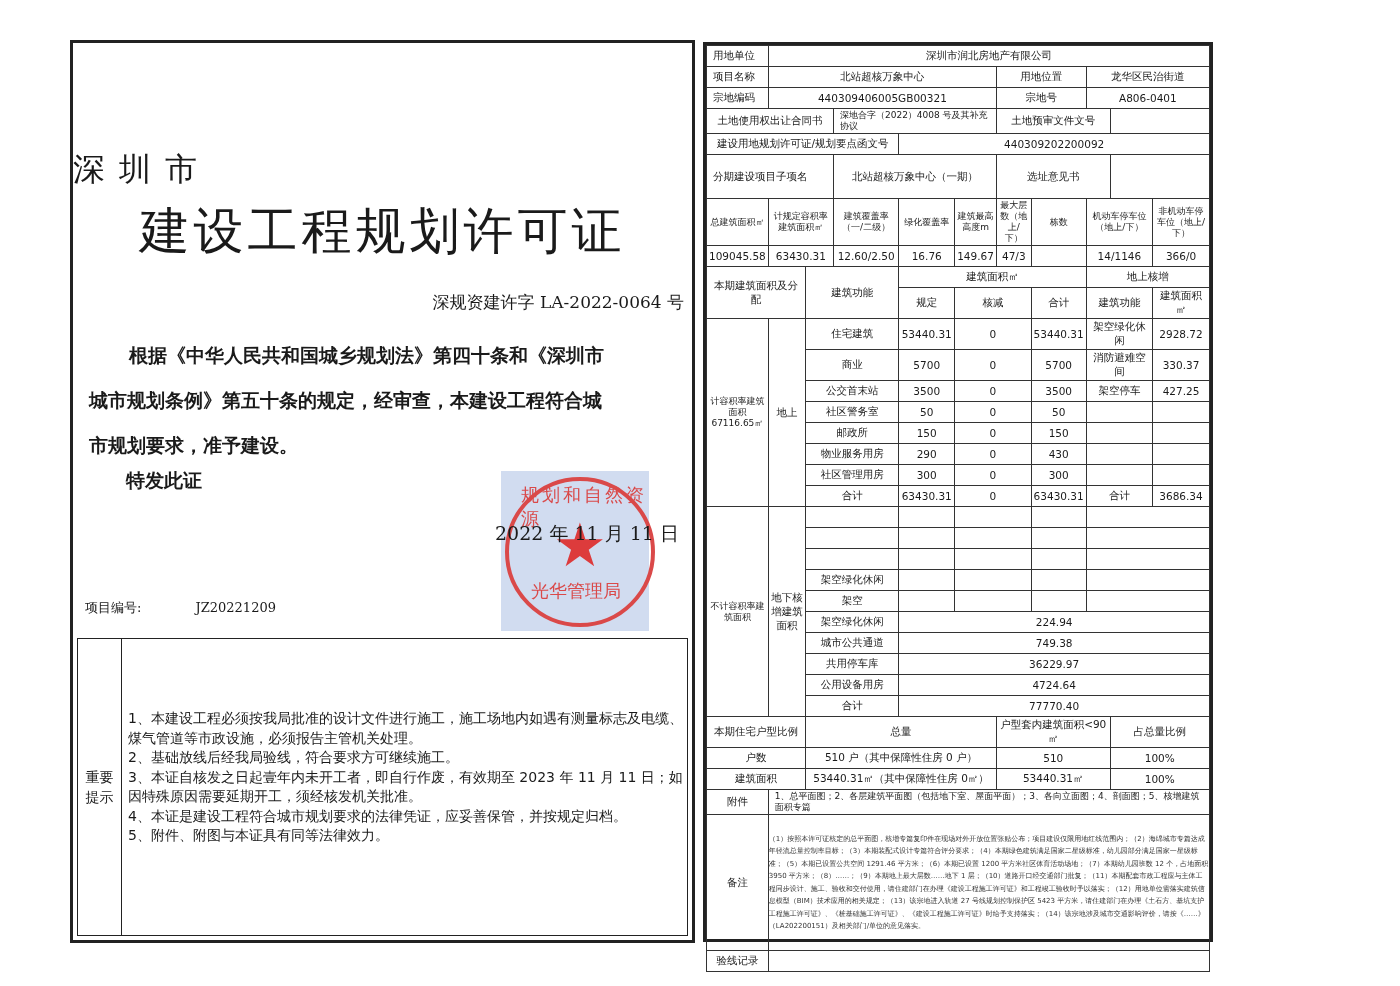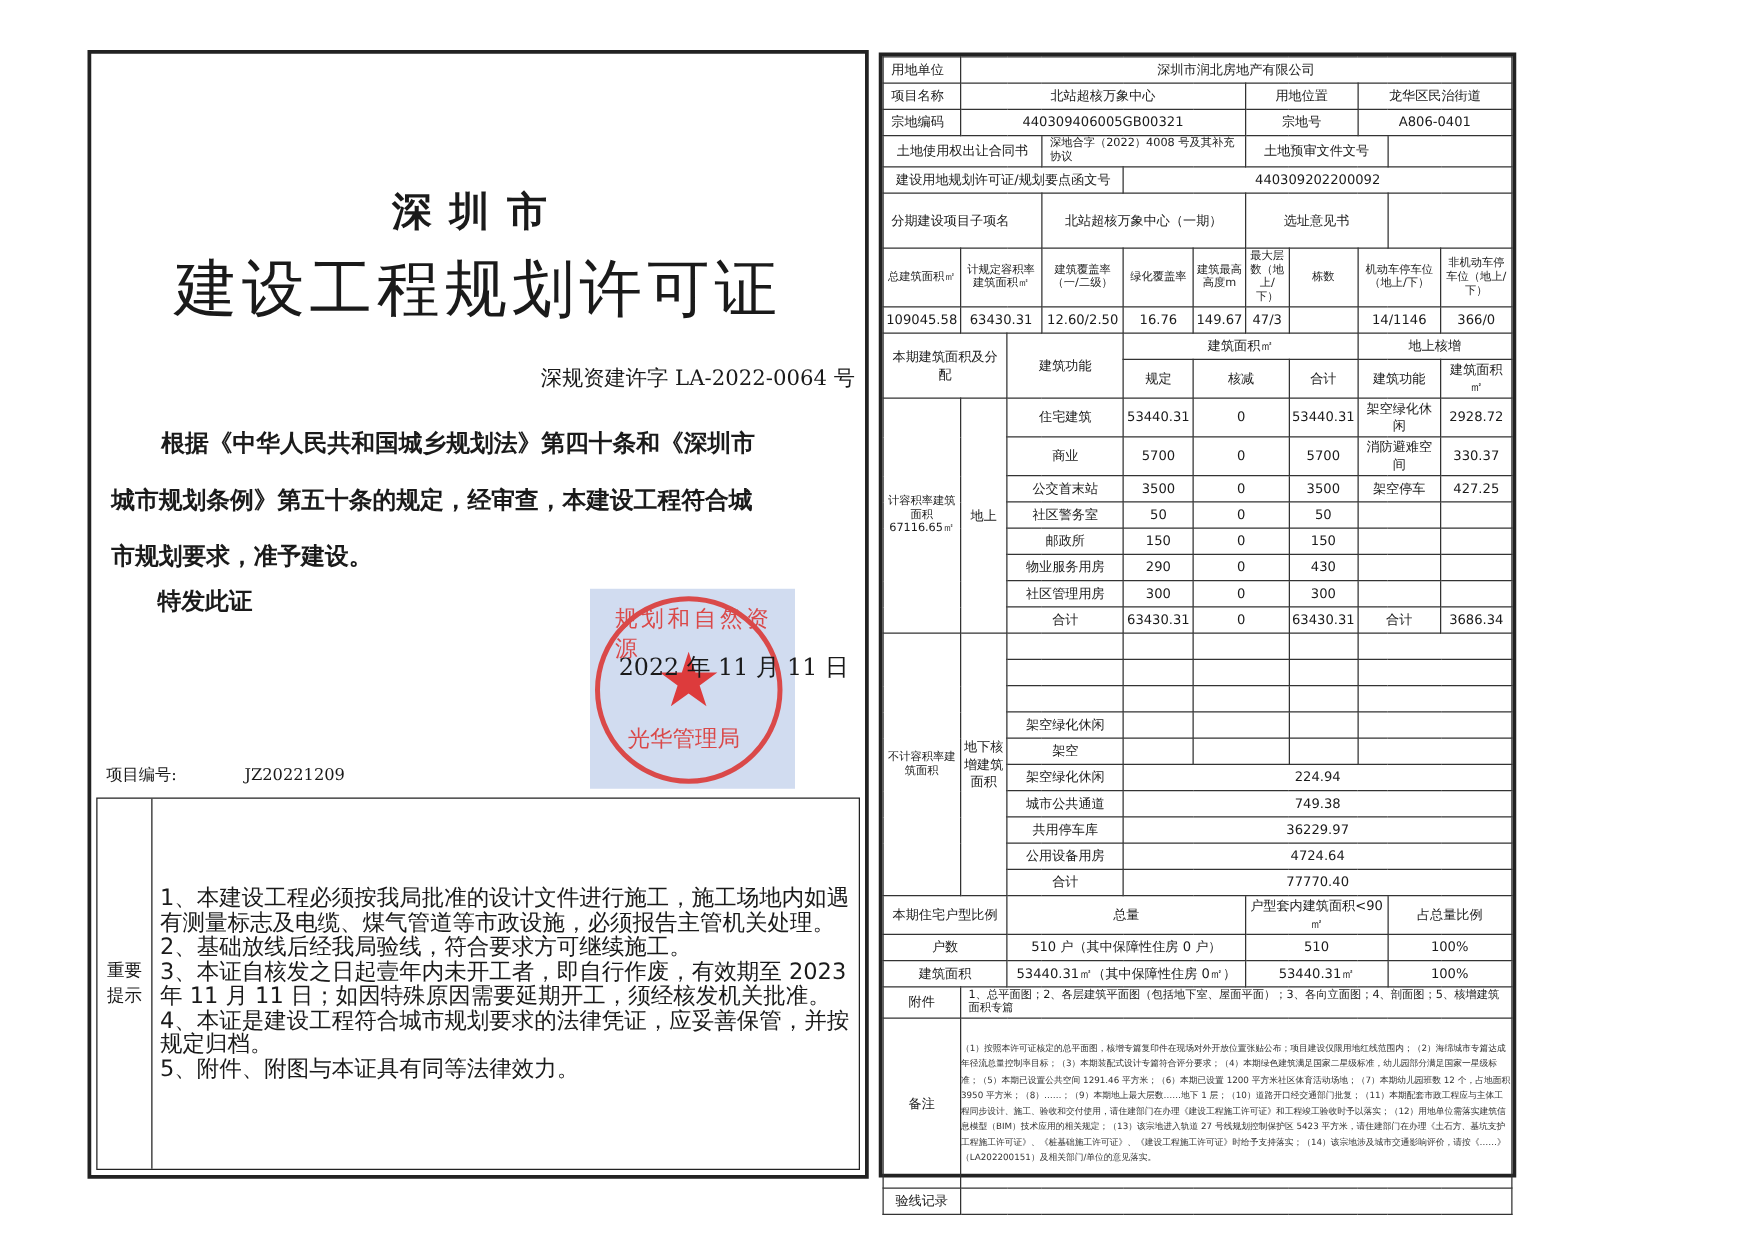--- a/index.html
+++ b/index.html
@@ -1,34 +1,34 @@
 <!DOCTYPE html>
 <html><head>
 <meta charset="utf-8">
 <style>
 *{box-sizing:border-box;margin:0;padding:0}
 body{width:1400px;height:986px;background:#fff;font-family:"DejaVu Serif","Liberation Serif",serif;color:#1a1a1a;position:relative;overflow:hidden}
 .left{position:absolute;left:70px;top:40px;width:625px;height:903px;border:3px solid #222;background:#fff}
-.city{position:absolute;top:105px;width:100%;text-align:center;font-size:32px;font-weight:bold;letter-spacing:14px}
+.city{position:absolute;top:105px;width:100%;font-size:32px;font-weight:normal;letter-spacing:14px}
 .title{position:absolute;top:155px;width:100%;text-align:center;font-size:50px;letter-spacing:4px;font-family:"DejaVu Sans","Liberation Sans",sans-serif}
 .permitno{position:absolute;top:248px;right:8px;font-size:17px}
 .body-text{position:absolute;top:290px;left:16px;right:20px;font-size:19px;font-weight:bold;line-height:45px;font-family:"DejaVu Sans","Liberation Sans",sans-serif}
 .body-text .indent{padding-left:40px}
 .issue{position:absolute;top:425px;left:53px;font-size:19px;font-weight:bold;font-family:"DejaVu Sans","Liberation Sans",sans-serif}
 .date{position:absolute;top:478px;left:422px;font-size:19px}
-.seal{position:absolute;left:399px;top:428px;width:164px;height:160px;background:#c9d6ee;opacity:.85}
+.seal{position:absolute;left:428px;top:428px;width:148px;height:160px;background:#c9d6ee;opacity:.85}
 .seal-circle{position:absolute;left:4px;top:6px;width:150px;height:150px;border:4px solid #d42a2a;border-radius:50%}
 .seal-star{position:absolute;left:52px;top:44px;font-size:60px;color:#d8191b;line-height:1}
 .seal-text{position:absolute;left:30px;top:108px;font-size:18px;color:#d42a2a;font-family:"DejaVu Sans",sans-serif}
 .seal-top{position:absolute;left:20px;top:12px;font-size:18px;color:#d42a2a;font-family:"DejaVu Sans",sans-serif;letter-spacing:3px}
-.projno{position:absolute;top:568px;left:12px;font-size:13px}
+.projno{position:absolute;top:556px;left:12px;font-size:13px}
 .projno span{margin-left:50px}
 .notice{position:absolute;top:595px;left:4px;right:4px;bottom:4px;border:1.5px solid #222;display:flex}
 .notice-label{width:44px;border-right:1.5px solid #222;display:flex;align-items:center;justify-content:center;font-size:14px;writing-mode:horizontal-tb;text-align:center;line-height:20px;padding:0 6px}
-.notice-items{flex:1;padding:70px 4px 0 6px;font-size:18px;line-height:19.5px;font-family:"DejaVu Sans","Liberation Sans",sans-serif}
+.notice-items{flex:1;padding:70px 4px 0 6px;font-size:14px;line-height:19.5px;font-family:"DejaVu Sans","Liberation Sans",sans-serif}
 
 .right{position:absolute;left:703px;top:42px;width:510px;height:900px;border:3px solid #222;background:#fff}
 table{border-collapse:collapse;width:100%;font-size:10.5px}
 td{border:1px solid #333;text-align:center;padding:1px 2px;height:21px;font-family:"DejaVu Sans","Liberation Sans",sans-serif}
 td.l{text-align:left;padding-left:6px}
 .sm{font-size:9px;line-height:11px}
 .remarks{font-size:7px;line-height:12.5px;text-align:left;padding:6px 0;color:#333}
 </style>
 </head>
 <body>

